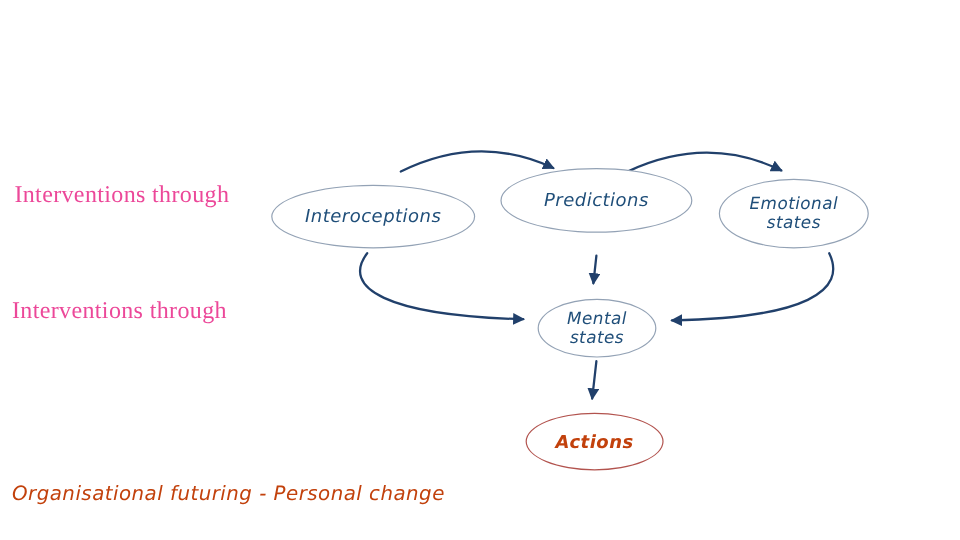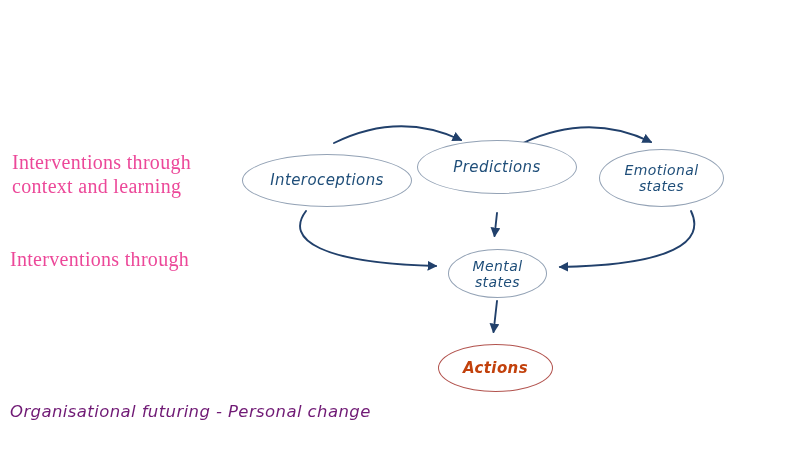--- a/index.html
+++ b/index.html
@@ -25,21 +25,21 @@
     position: absolute;
     color: #ec4899;
     font-size: 20px;
     line-height: 24px;
     letter-spacing: 0.3px;
     font-family: Liberation Serif, serif;
     white-space: nowrap;
   }
   .caption {
     position: absolute;
-    color: #701a75;
+    color: #c2410c;
     font-size: 16.5px;
     font-style: italic;
     letter-spacing: 0.4px;
     white-space: nowrap;
     font-family: "DejaVu Sans", cursive, sans-serif;
   }
   .node {
     position: absolute;
     border: 1.3px solid #93a2b5;
     border-radius: 50%;
@@ -57,21 +57,21 @@
     line-height: 17px;
     letter-spacing: 0.4px;
     font-family: "DejaVu Sans", cursive, sans-serif;
     text-align: center;
     white-space: nowrap;
   }
   .node.small .lbl { font-size: 14px; line-height: 16px; }
   .node.red { border-color: #b2534e; }
   .node.red .lbl { color: #c2410c; font-weight: bold; }
 
-  #n-interoceptions { left: 242px; top: 154px; width: 170px; height: 53px; }
+  #n-interoceptions { left: 226px; top: 154px; width: 170px; height: 53px; }
   #n-predictions    { left: 417px; top: 140px; width: 160px; height: 54px; }
   #n-emotional      { left: 599px; top: 149px; width: 125px; height: 58px; }
   #n-mental         { left: 448px; top: 249px; width: 99px;  height: 49px; }
   #n-actions        { left: 438px; top: 344px; width: 115px; height: 48px; }
 
   #t-left-top    { left: 12px; top: 150px; }
   #t-left-bottom { left: 10px; top: 247px; }
   #t-caption     { left: 10px; top: 402px; }
 </style>
 </head>
@@ -90,21 +90,20 @@
       <path d="M523,143 Q589,112 651,142" marker-end="url(#ah)"></path>
       <path d="M306,211 C284,240 322,263 436,266" marker-end="url(#ah)"></path>
       <path d="M691,211 C706,242 672,265 560,267" marker-end="url(#ah)"></path>
       <path d="M497,213 L494.5,236" marker-end="url(#ah)"></path>
       <path d="M497,301 L493.5,332" marker-end="url(#ah)"></path>
     </g>
   </svg>
 
   <div class="side-label" id="t-left-top">
     <div>Interventions through</div>
-    <div>context and learning</div>
   </div>
 
   <div class="side-label" id="t-left-bottom">
     <div>Interventions through</div>
   </div>
 
   <div class="node" id="n-interoceptions">
     <span class="lbl">Interoceptions</span>
   </div>
 

